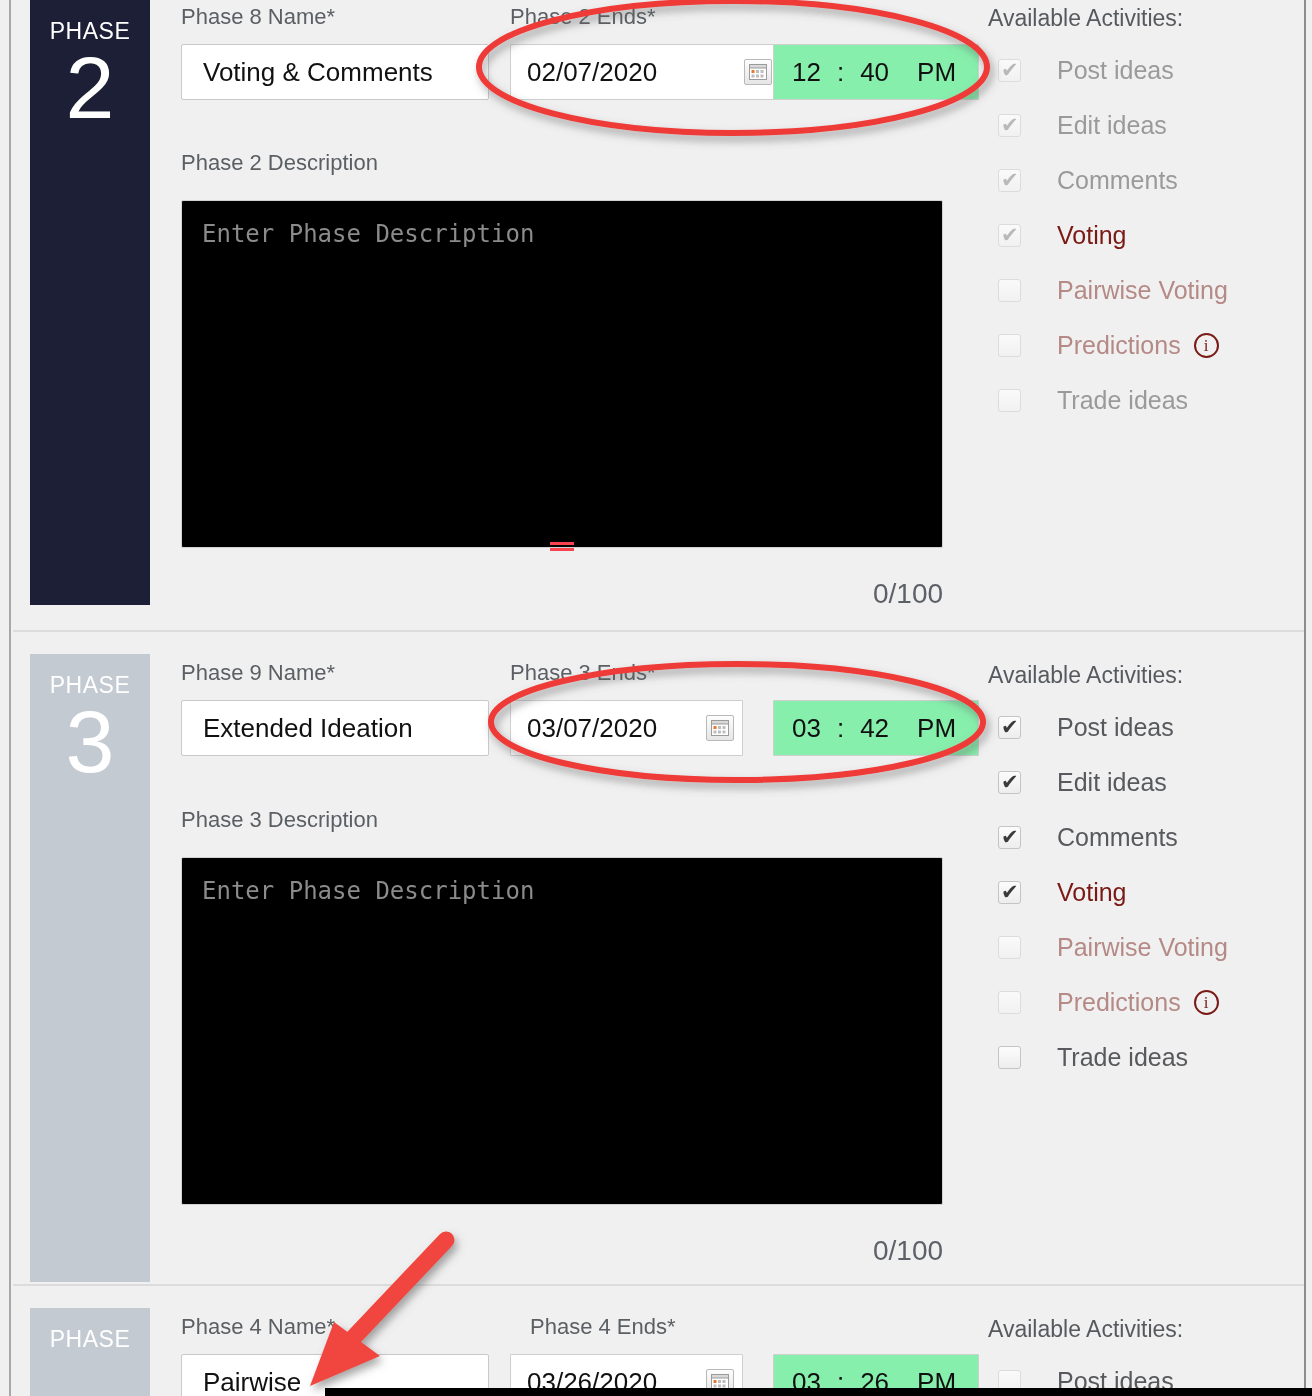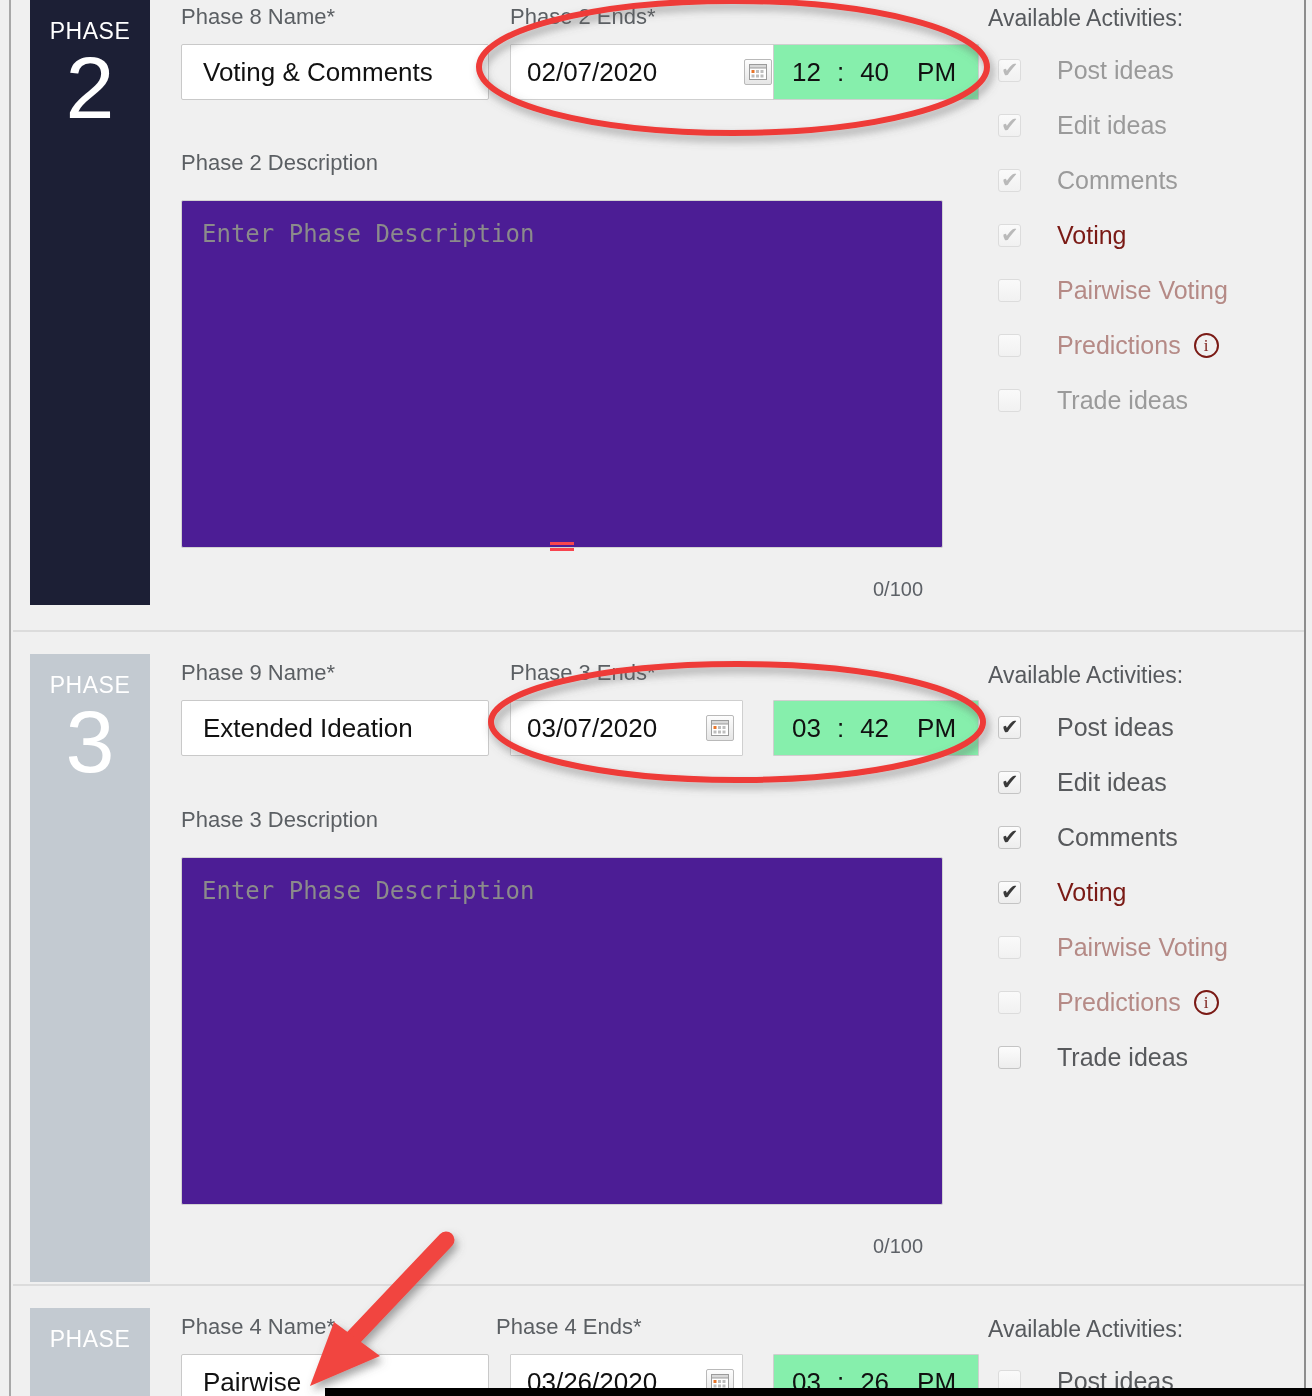--- a/index.html
+++ b/index.html
@@ -120,21 +120,21 @@
     color: #111111;
     border-radius: 1px;
   }
   .time-input .tp { padding: 0 6px; }
   .time-input .t-h { padding-left: 18px; }
   .time-input .t-col { padding: 0 10px; }
   .time-input .t-ap { padding-left: 22px; }
 
   .textarea {
     position: absolute;
-    background: #4c1d95;
+    background: #000000;
     border: 1px solid #d2d2d2;
     box-sizing: border-box;
     border-radius: 2px;
   }
   .textarea .ph {
     position: absolute; left: 20px; top: 19px;
     font-family: "DejaVu Sans Mono", "Liberation Mono", monospace;
     font-size: 24px;
     color: #8b8b8b;
     white-space: nowrap;
@@ -143,21 +143,21 @@
     position: absolute;
     bottom: -4px; left: 50%; transform: translateX(-50%);
     width: 24px; height: 9px;
     background:
       linear-gradient(#f8444e, #f8444e) 0 0/100% 3px no-repeat,
       linear-gradient(#f8444e, #f8444e) 0 6px/100% 3px no-repeat;
   }
 
   .char-count {
     position: absolute;
-    font-size: 20px;
+    font-size: 28px;
     color: #5d6167;
     white-space: nowrap;
     text-align: right;
   }
 
   .activities-title {
     position: absolute;
     font-size: 23px;
     color: #56595d;
     white-space: nowrap;
@@ -394,21 +394,21 @@
 
   <div class="phase-section sep" style="top:1284px; height:112px; overflow:hidden;">
     <div class="phase-badge" style="left:17px; top:22px; height:200px; background:#c3cad1;">
       <span class="pb-word">PHASE</span>
       <span class="pb-num"></span>
     </div>
 
     <div class="field-label" style="left:168px; top:28px;">Phase 4 Name*</div>
     <div class="text-input" style="left:168px; top:68px; width:308px; height:56px;">Pairwise</div>
 
-    <div class="field-label" style="left:483px; top:28px;">Phase 4 Ends*</div>
+    <div class="field-label" style="left:517px; top:28px;">Phase 4 Ends*</div>
     <div class="date-input" style="left:497px; top:68px; width:233px; height:56px;">
       <span>03/26/2020</span>
       <span class="cal-icon">
         <svg width="18" height="16" viewBox="0 0 18 16" aria-hidden="true">
           <rect x="0.5" y="0.5" width="17" height="15" fill="#ffffff" stroke="#9b9b9b"></rect>
           <rect x="0.5" y="0.5" width="17" height="3.5" fill="#d8d8d8" stroke="#9b9b9b"></rect>
           <rect x="2.5" y="6" width="3" height="3" fill="#e8762c"></rect>
           <rect x="7" y="6" width="3" height="3" fill="#bdbdbd"></rect>
           <rect x="11.5" y="6" width="3" height="3" fill="#bdbdbd"></rect>
           <rect x="2.5" y="10.5" width="3" height="3" fill="#bdbdbd"></rect>

